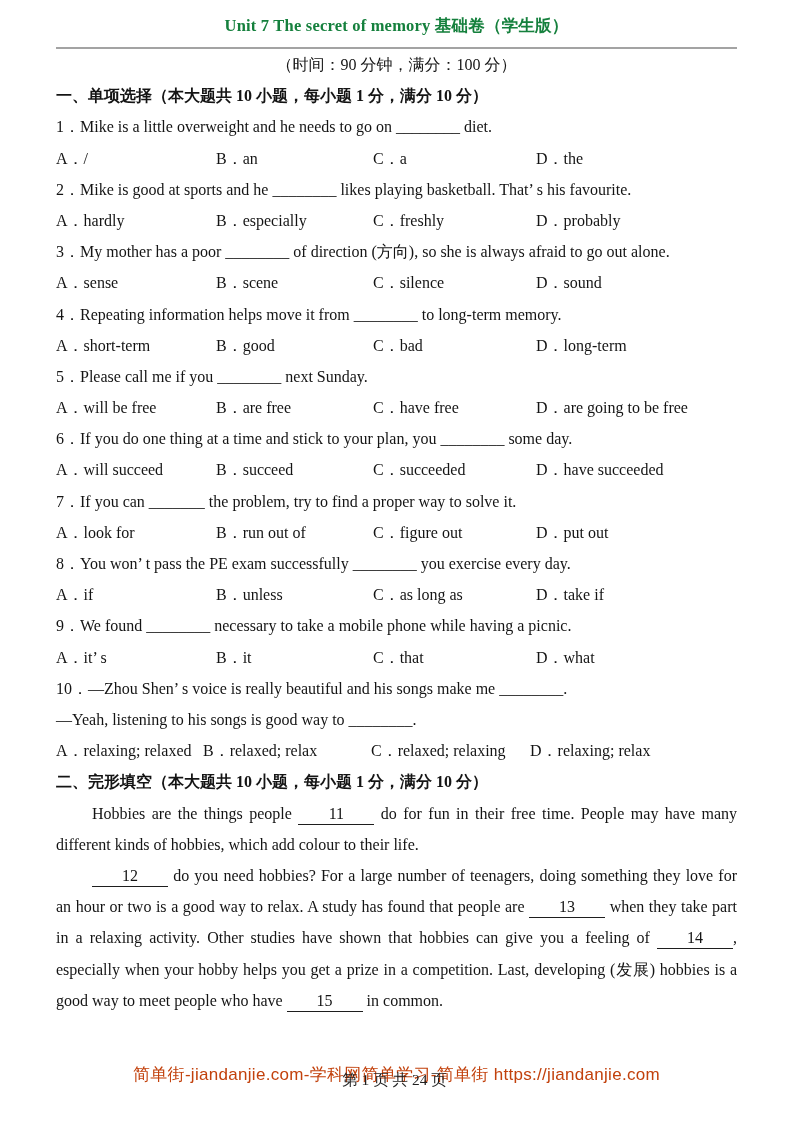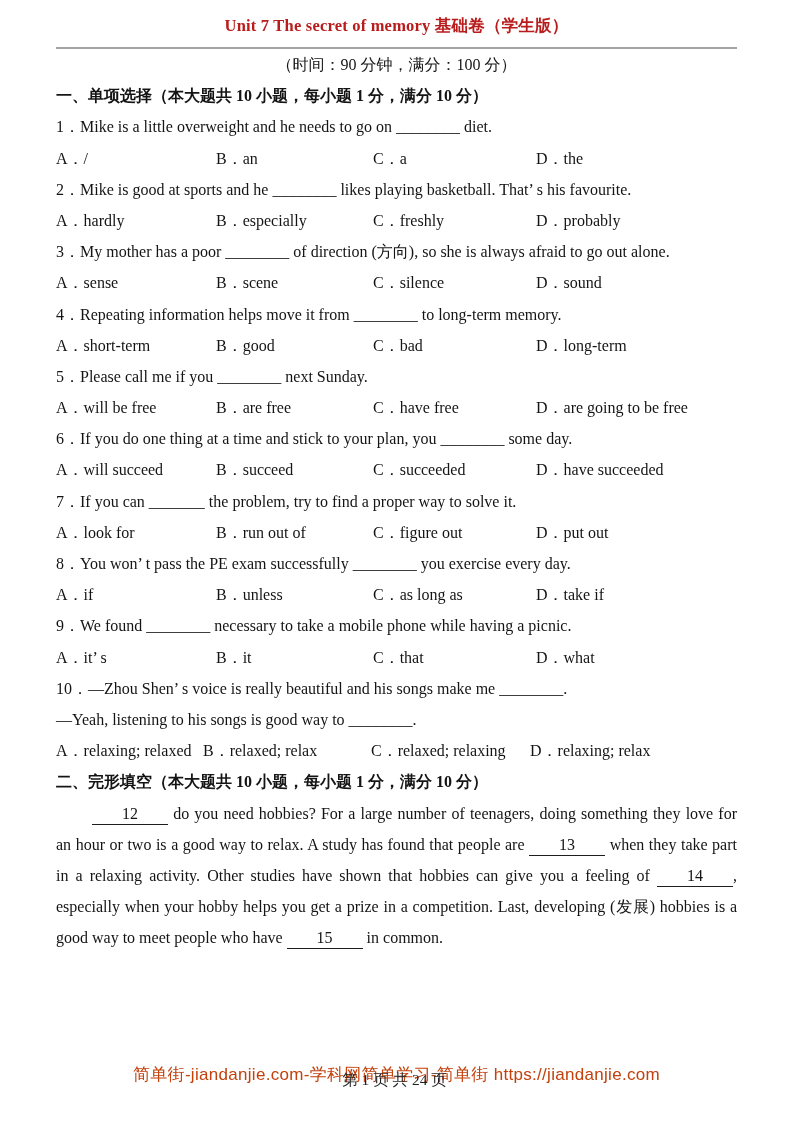--- a/index.html
+++ b/index.html
@@ -83,21 +83,21 @@
     color:#1f1f1f;
     white-space:nowrap;
     z-index:2;
   }
 </style>
 </head>
 <body>
 
 <div class="page">
   <div class="content">
-    <div class="doc-title" style="color: #b91c1c;">Unit 7 The secret of memory 基础卷（学生版）</div>
+    <div class="doc-title" style="color: #15803d;">Unit 7 The secret of memory 基础卷（学生版）</div>
     <div class="header-rule" style="border-bottom-color: rgb(163, 163, 163);"></div>
     <div class="time-line">（时间：90 分钟，满分：100 分）</div>
     <div class="sec-heading">一、单项选择（本大题共 10 小题，每小题 1 分，满分 10 分）</div>
     <div id="questions">
         <div class="line">1．Mike is a little overweight and he needs to go on ________ diet.</div>
         <div class="line options-row">
           <span class="option-cell">A．/</span>
           <span class="option-cell">B．an</span>
           <span class="option-cell">C．a</span>
           <span class="option-cell">D．the</span>
@@ -162,18 +162,19 @@
         <div class="line">—Yeah, listening to his songs is good way to ________.</div>
         <div class="line options-row tight">
           <span class="option-cell">A．relaxing; relaxed</span>
           <span class="option-cell">B．relaxed; relax</span>
           <span class="option-cell">C．relaxed; relaxing</span>
           <span class="option-cell">D．relaxing; relax</span>
         </div>
       </div>
     <div class="sec-heading">二、完形填空（本大题共 10 小题，每小题 1 分，满分 10 分）</div>
     <div id="paragraphs">
+        <div class="para">Hobbies are the things people <span class="blank">11</span> do for fun in their free time. People may have many different kinds of hobbies, which add colour to their life.</div>
         <div class="para"><span class="blank">12</span> do you need hobbies? For a large number of teenagers, doing something they love for an hour or two is a good way to relax. A study has found that people are <span class="blank">13</span> when they take part in a relaxing activity. Other studies have shown that hobbies can give you a feeling of <span class="blank">14</span>, especially when your hobby helps you get a prize in a competition. Last, developing (发展) hobbies is a good way to meet people who have <span class="blank">15</span> in common.</div>
       </div>
   </div>
   <div class="watermark" style="color: #c2410c;">简单街-jiandanjie.com-学科网简单学习-简单街 https://jiandanjie.com</div>
   <div class="page-num">第 1 页 共 24 页</div>
 </div>
 
 </body></html>

